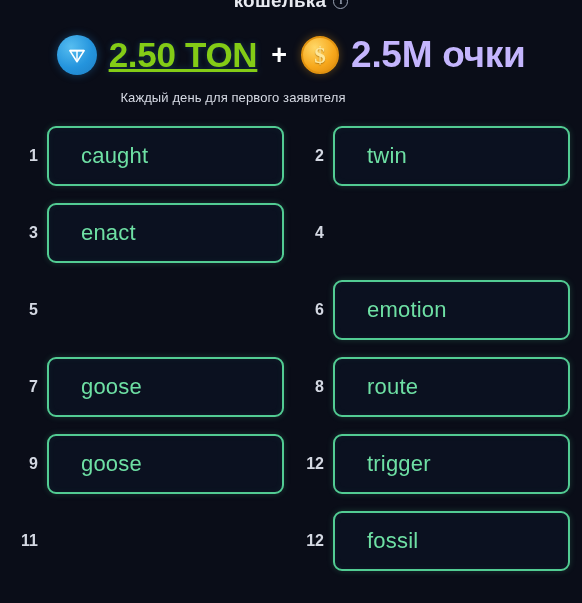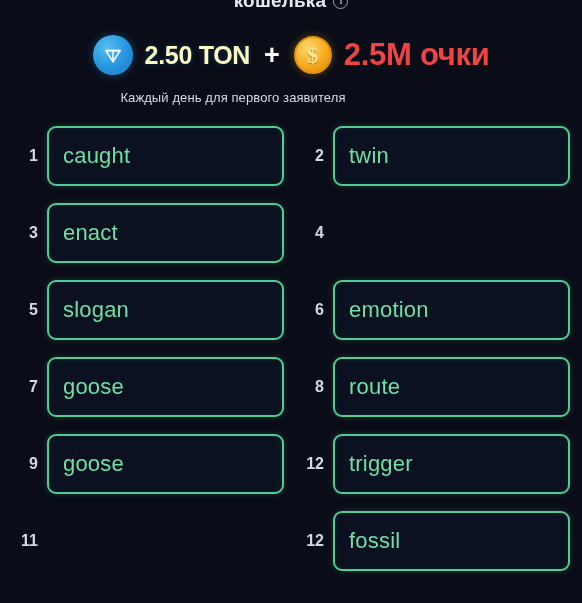--- a/index.html
+++ b/index.html
@@ -75,26 +75,27 @@
     background: radial-gradient(circle at 35% 30%, #56bdf0 0%, #2494dd 55%, #1f7fc4 100%);
     display: flex;
     align-items: center;
     justify-content: center;
     flex: 0 0 auto;
     box-shadow: 0 0 8px rgba(40,150,230,0.35);
   }
   .ton-coin svg { display: block; }
 
   .ton-amount {
-    color: #fef9c3;
-    font-size: 25px;
+    color: #84cc16;
+    font-size: 35px;
     font-weight: bold;
     letter-spacing: -0.3px;
     white-space: nowrap;
     text-shadow: 0 0 6px rgba(49,168,239,0.25);
+    text-decoration: underline;
   }
 
   .plus-sign {
     color: #ffffff;
     font-size: 27px;
     font-weight: bold;
     padding: 0 2px;
   }
 
   .points-coin {
@@ -112,22 +113,22 @@
   .points-coin .dollar {
     color: #fde79a;
     font-size: 23px;
     font-weight: bold;
     font-family: "Liberation Serif", serif;
     line-height: 1;
     text-shadow: 0 1px 1px rgba(150,90,0,0.6);
   }
 
   .points-amount {
-    color: #ef4444;
-    font-size: 31px;
+    color: #c4b5fd;
+    font-size: 37px;
     font-weight: bold;
     letter-spacing: -0.3px;
     white-space: nowrap;
   }
 
   .reward-subtitle {
     position: absolute;
     top: 62px;
     left: 0;
     width: 582px;
@@ -169,21 +170,21 @@
   }
 
   .word-box {
     flex: 1 1 auto;
     height: 60px;
     border: 2.5px solid #52cc93;
     border-radius: 9px;
     background: #0b1120;
     display: flex;
     align-items: center;
-    padding-left: 14px;
+    padding-left: 32px;
     box-shadow: 0 0 6px rgba(82,204,147,0.22),
                 inset 0 0 7px rgba(82,204,147,0.06);
   }
 
   .word-text {
     color: #6ee0a4;
     font-size: 22px;
     font-weight: normal;
     letter-spacing: 0.2px;
     line-height: 1;
@@ -244,23 +245,20 @@
       <span class="word-text">enact</span>
     </div>
   </div>
 
   <div class="word-cell">
     <span class="word-index">4</span>
   </div>
 
   <div class="word-cell">
     <span class="word-index">5</span>
-    <div class="word-box">
-      <span class="word-text">slogan</span>
-    </div>
   </div>
 
   <div class="word-cell">
     <span class="word-index">6</span>
     <div class="word-box">
       <span class="word-text">emotion</span>
     </div>
   </div>
 
   <div class="word-cell">

